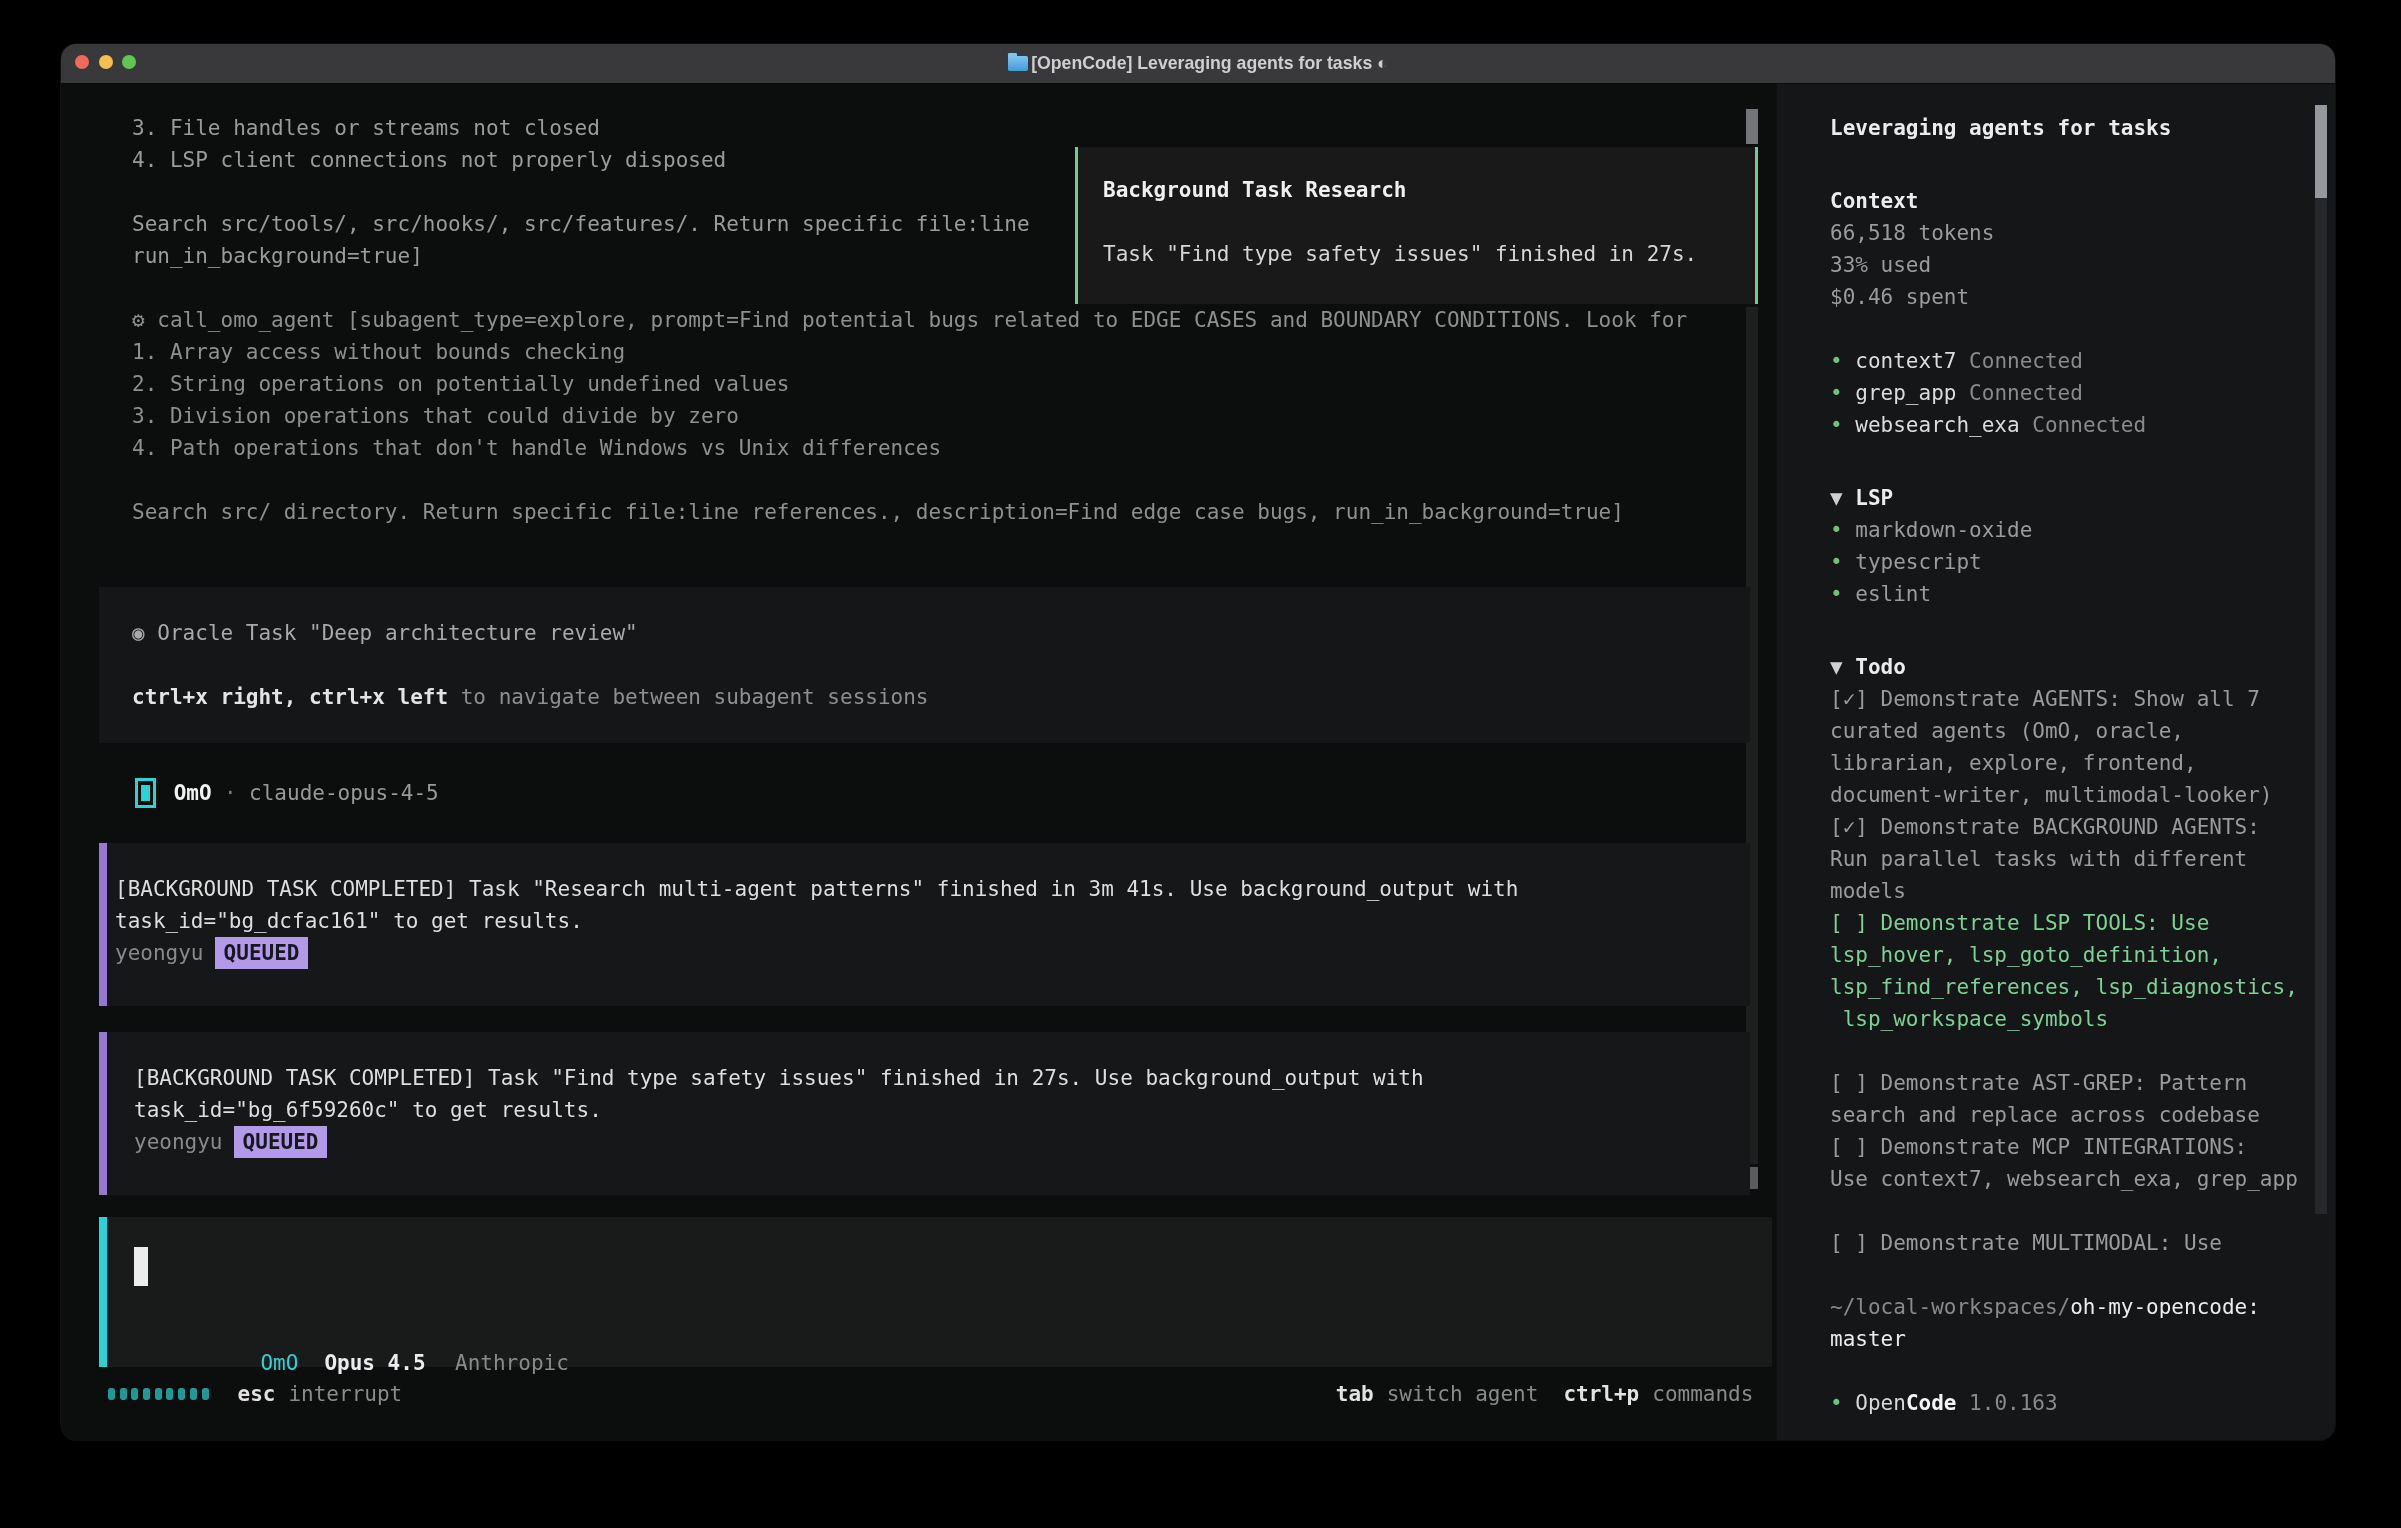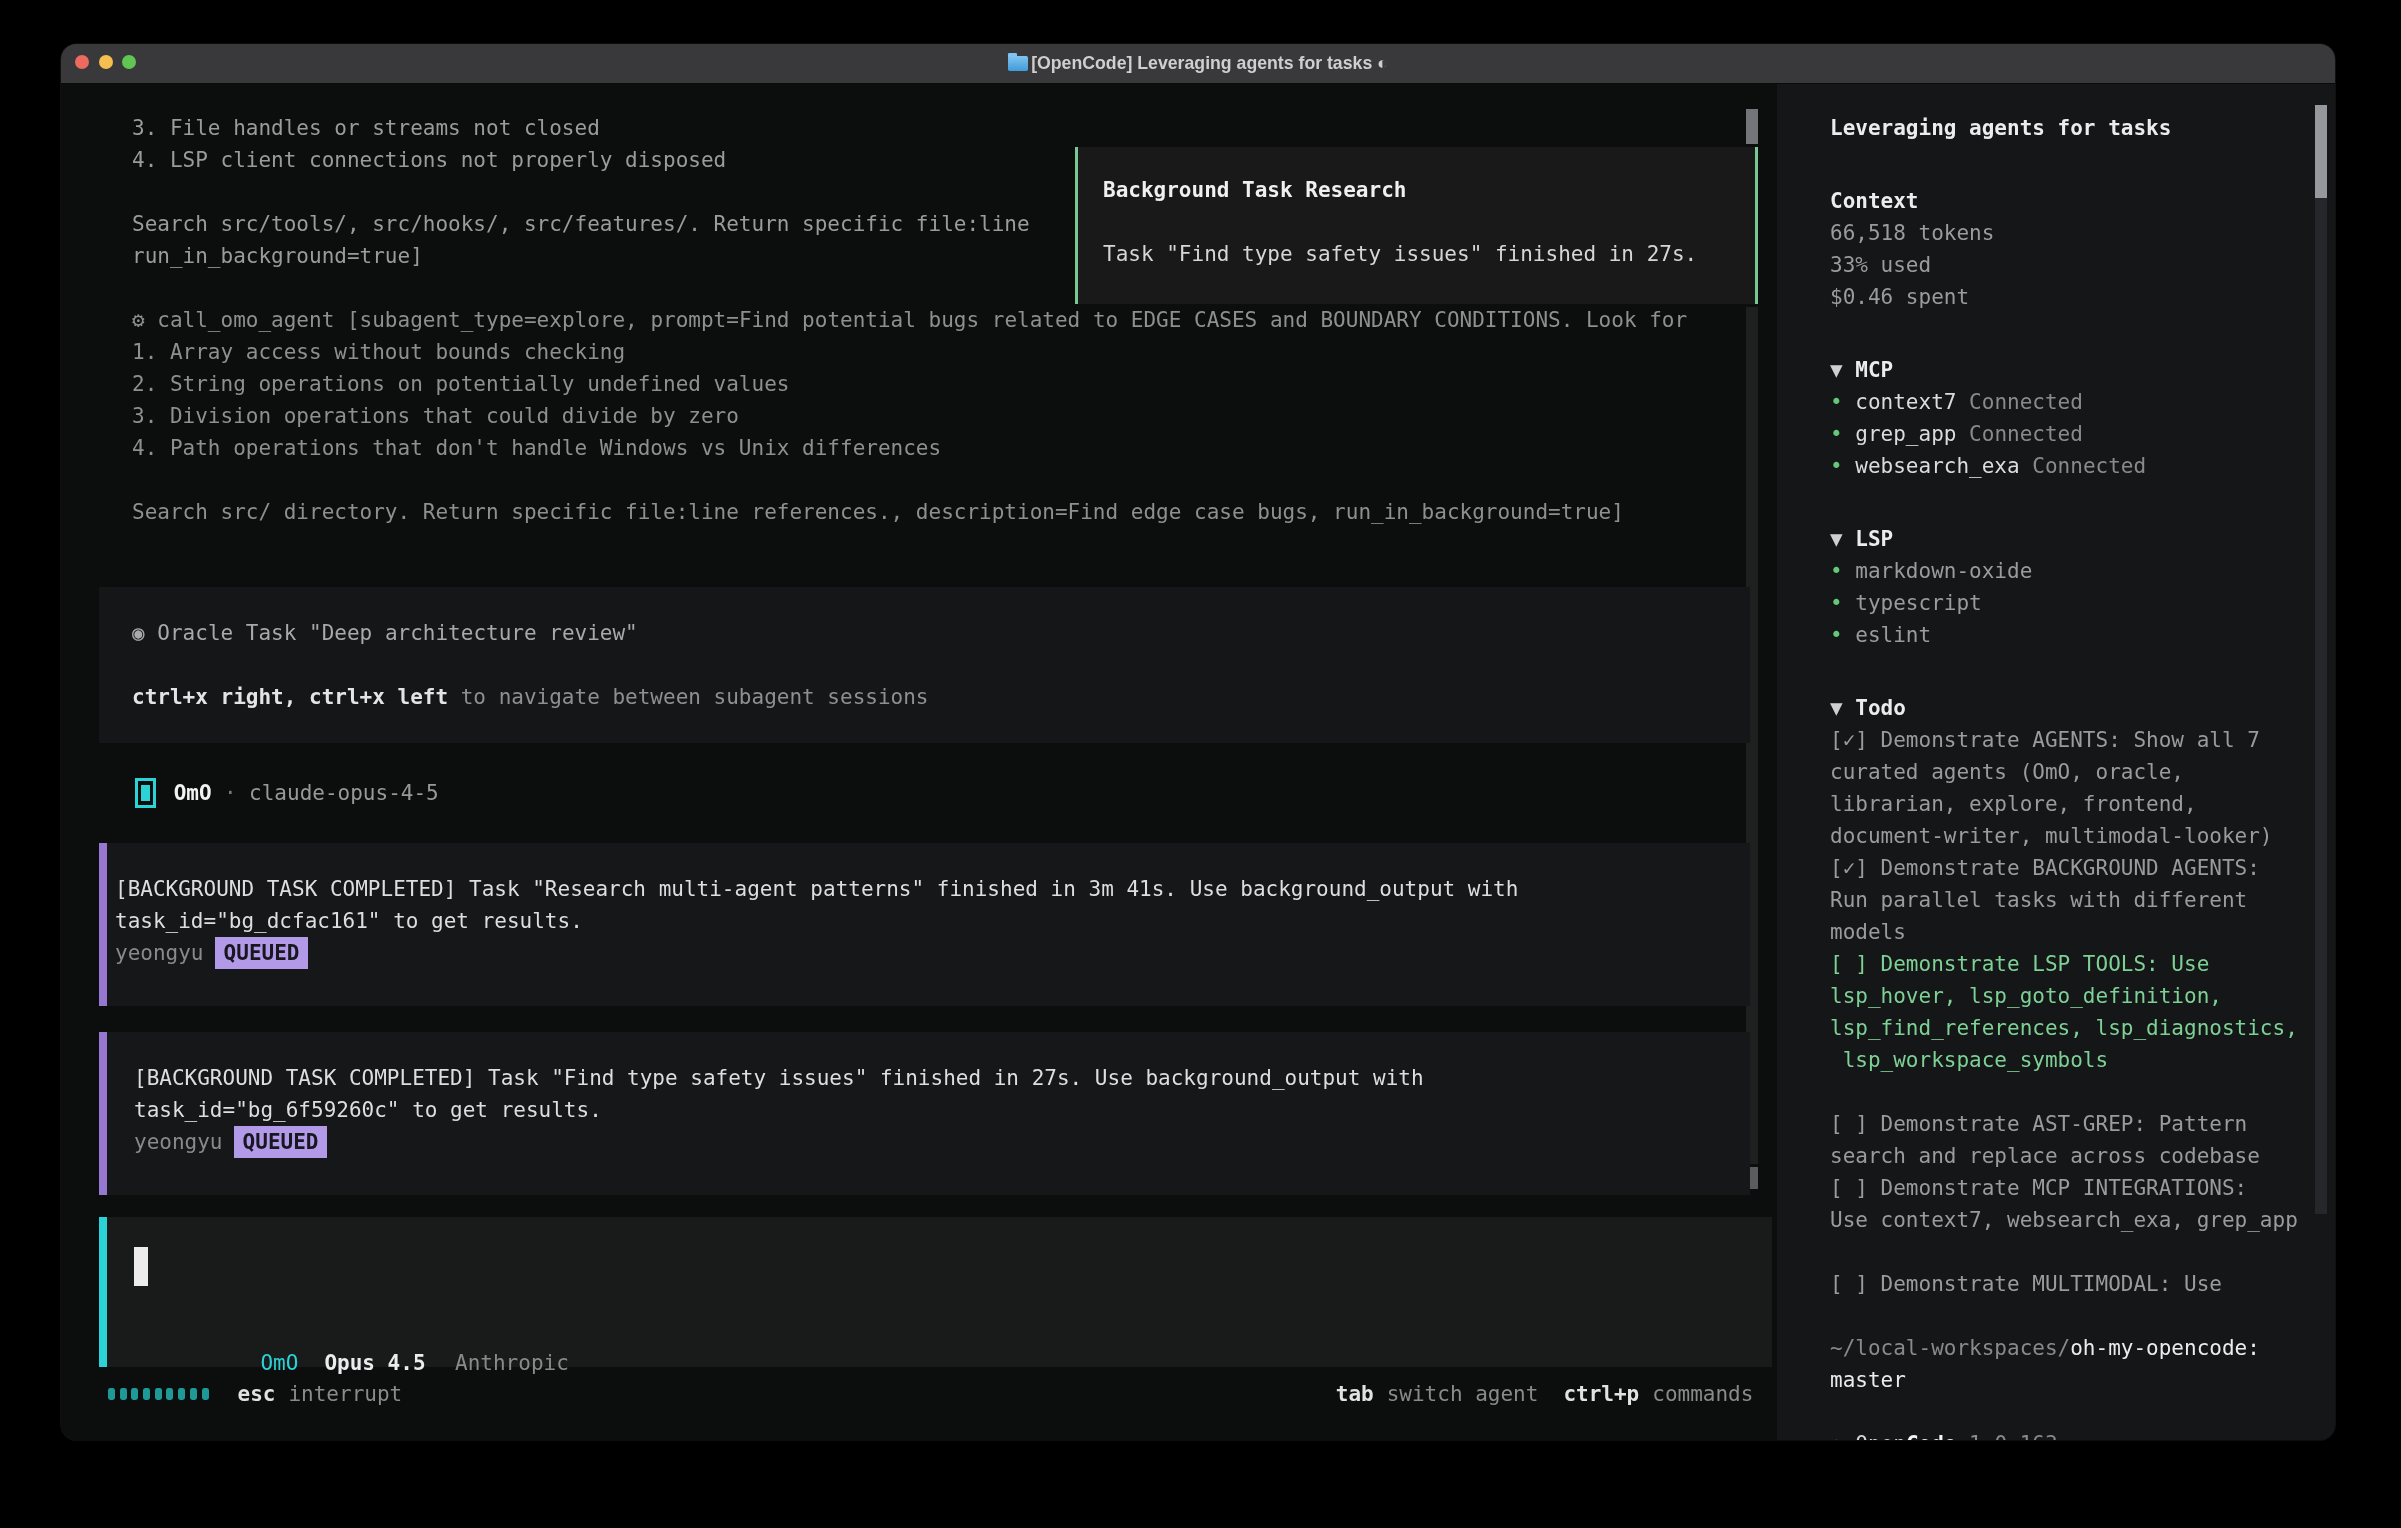--- a/index.html
+++ b/index.html
@@ -216,21 +216,20 @@
 
     <div class="sidebar">
       <div class="side-flow" id="sideflow">
         <div class="ln s-title">Leveraging agents for tasks</div>
         <div class="ln"> </div>
         <div class="ln s-head">Context</div>
         <div class="ln s-val">66,518 tokens</div>
         <div class="ln s-val">33% used</div>
         <div class="ln s-val">$0.46 spent</div>
         <div class="ln"> </div>
-        <div class="ln s-head"><span class="s-tri">▼ </span><span>MCP</span></div>
         <div id="mcp-items" style="display:contents"><div class="ln"><span class="b-dot">• </span><span class="mcp-name">context7 </span><span class="mcp-status">Connected</span></div><div class="ln"><span class="b-dot">• </span><span class="mcp-name">grep_app </span><span class="mcp-status">Connected</span></div><div class="ln"><span class="b-dot">• </span><span class="mcp-name">websearch_exa </span><span class="mcp-status">Connected</span></div></div>
         <div class="ln"> </div>
         <div class="ln s-head"><span class="s-tri">▼ </span><span>LSP</span></div>
         <div id="lsp-items" style="display:contents"><div class="ln"><span class="b-dot">• </span><span class="lsp-name">markdown-oxide</span></div><div class="ln"><span class="b-dot">• </span><span class="lsp-name">typescript</span></div><div class="ln"><span class="b-dot">• </span><span class="lsp-name">eslint</span></div></div>
         <div class="ln"> </div>
         <div class="ln s-head"><span class="s-tri">▼ </span><span>Todo</span></div>
         <div id="todo-items" style="display:contents"><div class="ln todo-done">[✓] Demonstrate AGENTS: Show all 7</div><div class="ln todo-done">curated agents (OmO, oracle,</div><div class="ln todo-done">librarian, explore, frontend,</div><div class="ln todo-done">document-writer, multimodal-looker)</div><div class="ln todo-done">[✓] Demonstrate BACKGROUND AGENTS:</div><div class="ln todo-done">Run parallel tasks with different</div><div class="ln todo-done">models</div><div class="ln todo-active">[ ] Demonstrate LSP TOOLS: Use</div><div class="ln todo-active">lsp_hover, lsp_goto_definition,</div><div class="ln todo-active">lsp_find_references, lsp_diagnostics,</div><div class="ln todo-active"> lsp_workspace_symbols</div><div class="ln"> </div><div class="ln todo-pending">[ ] Demonstrate AST-GREP: Pattern</div><div class="ln todo-pending">search and replace across codebase</div><div class="ln todo-pending">[ ] Demonstrate MCP INTEGRATIONS:</div><div class="ln todo-pending">Use context7, websearch_exa, grep_app</div><div class="ln"> </div><div class="ln todo-pending">[ ] Demonstrate MULTIMODAL: Use</div></div>
         <div class="ln"> </div>
         <div class="ln"><span class="ws-dim">~/local-workspaces/</span><span class="ws-bright">oh-my-opencode:</span></div>
         <div class="ln ws-bright">master</div>

